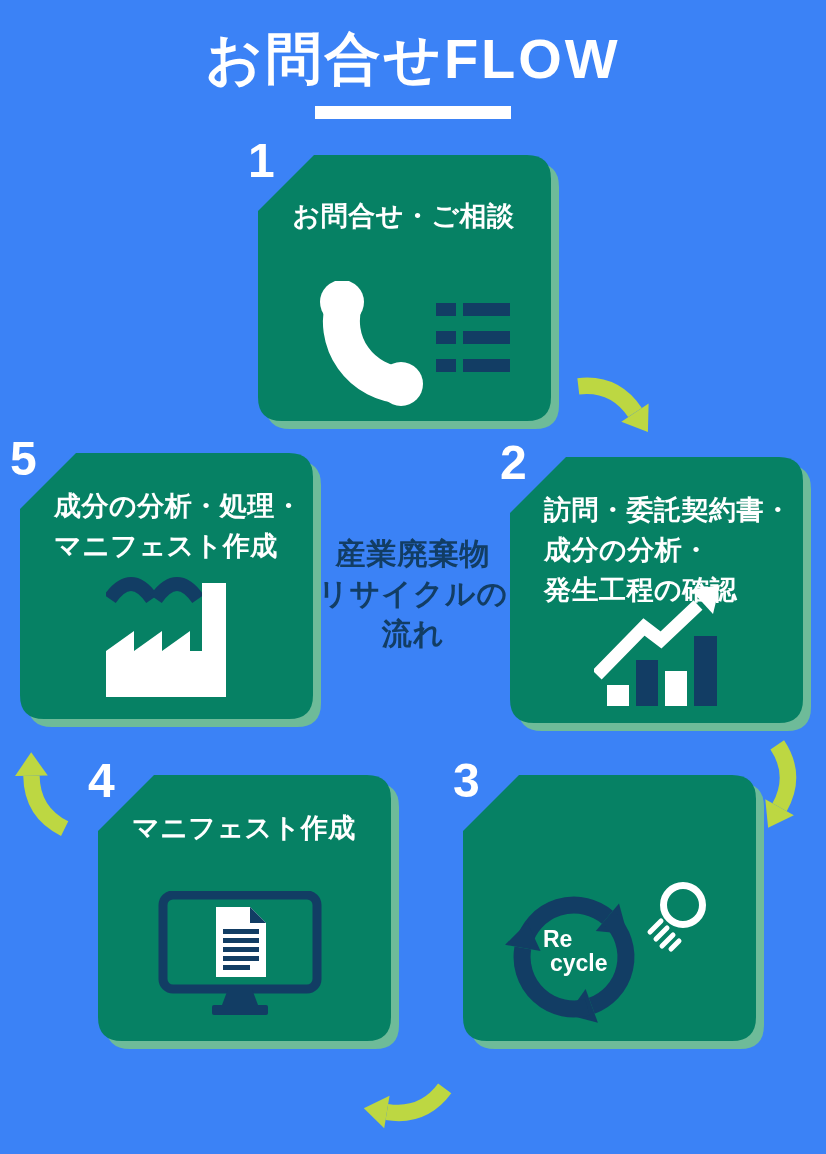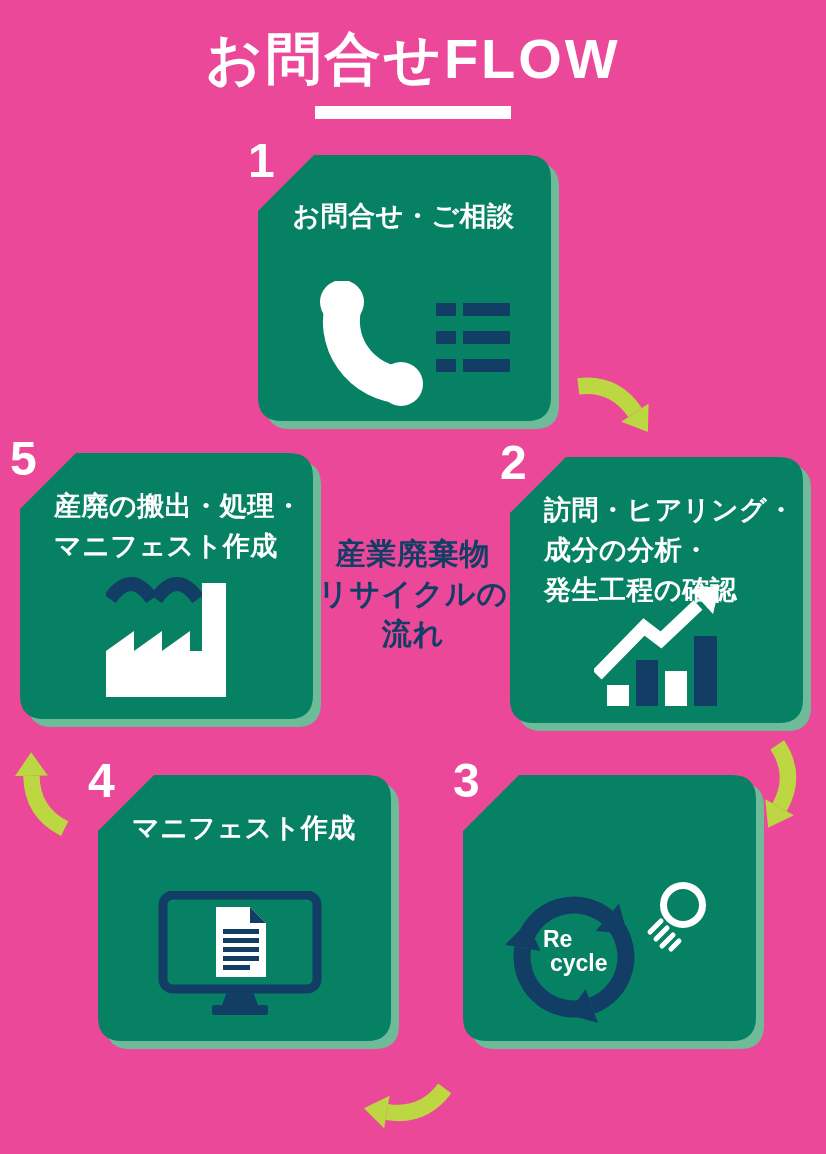--- a/index.html
+++ b/index.html
@@ -1,18 +1,18 @@
 <!DOCTYPE html>
 <html><head>
 <meta charset="utf-8">
 <style>
   html,body{margin:0;padding:0;}
   .stage{
     position:relative; width:826px; height:1154px; overflow:hidden;
-    background:#ec4899;
+    background:#3b82f6;
     font-family:"Liberation Sans","DejaVu Sans",sans-serif;
   }
   
   .title{
     position:absolute; top:22px; left:0; width:100%;
     text-align:center; font-size:56px; font-weight:800; color:#fff;
     letter-spacing:3px;
   }
   .title-underline{
     position:absolute; top:106px; left:50%; transform:translateX(-50%);
@@ -103,21 +103,21 @@
     </svg>
   </div>
 
   <div class="card card2">
     <svg class="card-shape" width="301" height="274" viewBox="0 0 301 274">
       <path class="edge" transform="translate(8,8)" d="M56,0 H269 Q293,0 293,24 V242 Q293,266 269,266 H24 Q0,266 0,242 V56 Z"></path>
       <path class="face" d="M56,0 H269 Q293,0 293,24 V242 Q293,266 269,266 H24 Q0,266 0,242 V56 Z"></path>
     </svg>
     <span class="num">2</span>
     <div class="label">
-      <span>訪問・ヒアリング・</span>
+      <span>訪問・委託契約書・</span>
       <span>成分の分析・</span>
       <span>発生工程の確認</span>
     </div>
     <svg class="icon" style="left:84px; top:126px;" width="130" height="123" viewBox="0 0 130 123">
       <rect x="13" y="102" width="22" height="21" fill="#FFFFFF"></rect>
       <rect x="42" y="77" width="22" height="46" fill="#123D64"></rect>
       <rect x="71" y="88" width="22" height="35" fill="#FFFFFF"></rect>
       <rect x="100" y="53" width="23" height="70" fill="#123D64"></rect>
       <polyline points="3,92 50,44 67,57 104,22" fill="none" stroke="#FFFFFF" stroke-width="13"></polyline>
       <polygon points="126,2 97,7 119,31" fill="#FFFFFF"></polygon>
@@ -184,21 +184,21 @@
     </svg>
   </div>
 
   <div class="card card5">
     <svg class="card-shape" width="301" height="274" viewBox="0 0 301 274">
       <path class="edge" transform="translate(8,8)" d="M56,0 H269 Q293,0 293,24 V242 Q293,266 269,266 H24 Q0,266 0,242 V56 Z"></path>
       <path class="face" d="M56,0 H269 Q293,0 293,24 V242 Q293,266 269,266 H24 Q0,266 0,242 V56 Z"></path>
     </svg>
     <span class="num">5</span>
     <div class="label">
-      <span>産廃の搬出・処理・</span>
+      <span>成分の分析・処理・</span>
       <span>マニフェスト作成</span>
     </div>
     <svg class="icon" style="left:86px; top:114px;" width="124" height="130" viewBox="0 0 124 130">
       <g fill="none" stroke="#123D64" stroke-width="14">
         <path d="M4,32 Q25,2 46,32"></path>
         <path d="M50,32 Q71,2 92,32"></path>
       </g>
       <path d="M0,130 L0,84 L28,64 L28,84 L56,64 L56,84 L84,64 L84,84 L96,84 L96,16 L120,16 L120,130 Z" fill="#FFFFFF"></path>
     </svg>
   </div>

